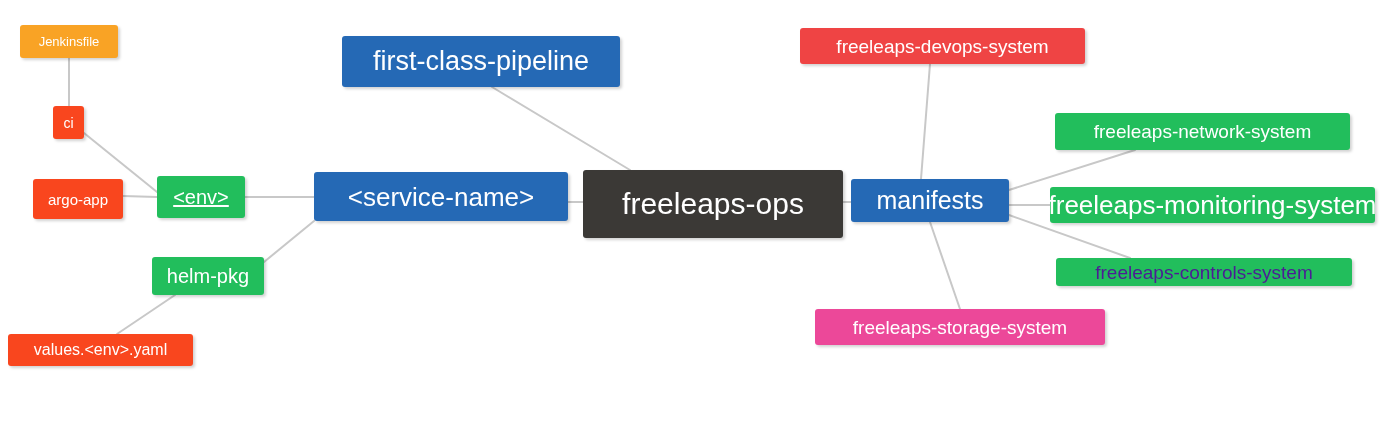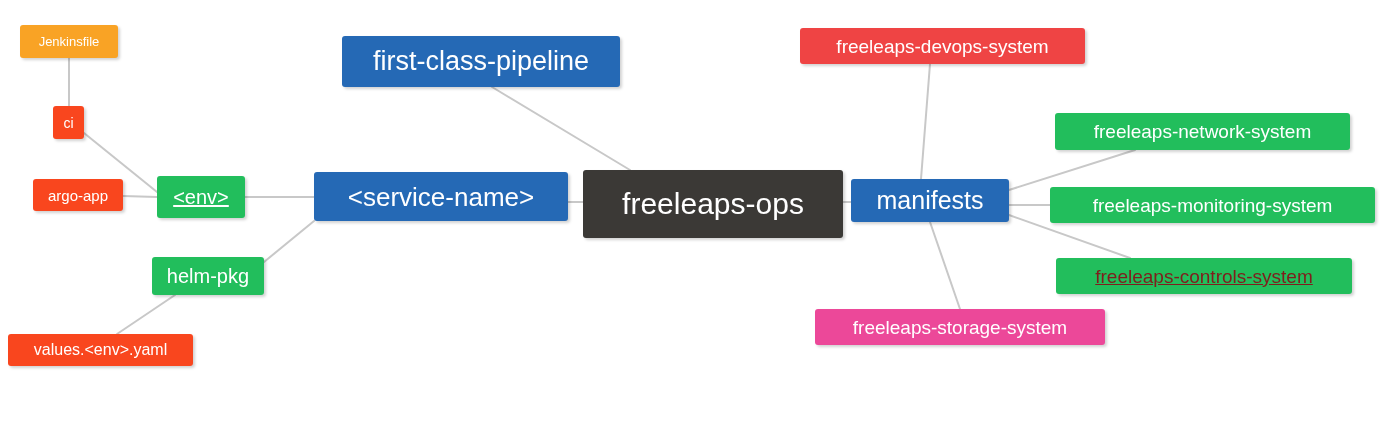--- a/index.html
+++ b/index.html
@@ -61,21 +61,21 @@
       <line x1="1009" y1="215" x2="1130" y2="258" stroke="#c8c8c8" stroke-width="2" stroke-linecap="round"></line>
       <line x1="930" y1="222" x2="960" y2="309" stroke="#c8c8c8" stroke-width="2" stroke-linecap="round"></line>
     </svg>
   <div id="node-layer">
       <div class="node" style="left: 20px; top: 25px; width: 98px; height: 33px; background: rgb(249, 163, 37); color: rgb(255, 255, 255); font-size: 13px;">
         <span class="node-label">Jenkinsfile</span>
       </div>
       <div class="node" style="left: 53px; top: 106px; width: 31px; height: 33px; background: rgb(249, 70, 30); color: rgb(255, 255, 255); font-size: 14px;">
         <span class="node-label">ci</span>
       </div>
-      <div class="node" style="left: 33px; top: 179px; width: 90px; height: 32px; background: rgb(249, 70, 30); color: rgb(255, 255, 255); font-size: 15px;">
+      <div class="node" style="left: 33px; top: 179px; width: 90px; height: 40px; background: rgb(249, 70, 30); color: rgb(255, 255, 255); font-size: 15px;">
         <span class="node-label">argo-app</span>
       </div>
       <div class="node" style="left: 157px; top: 176px; width: 88px; height: 42px; background: rgb(34, 190, 92); color: rgb(255, 255, 255); font-size: 20px; text-decoration: underline;">
         <span class="node-label">&lt;env&gt;</span>
       </div>
       <div class="node" style="left: 152px; top: 257px; width: 112px; height: 38px; background: rgb(34, 190, 92); color: rgb(255, 255, 255); font-size: 20px;">
         <span class="node-label">helm-pkg</span>
       </div>
       <div class="node" style="left: 8px; top: 334px; width: 185px; height: 32px; background: rgb(249, 70, 30); color: #ffffff; font-size: 16px;">
         <span class="node-label">values.&lt;env&gt;.yaml</span>
@@ -91,23 +91,23 @@
       </div>
       <div class="node" style="left: 851px; top: 179px; width: 158px; height: 43px; background: rgb(37, 105, 181); color: rgb(255, 255, 255); font-size: 25px;">
         <span class="node-label">manifests</span>
       </div>
       <div class="node" style="left: 800px; top: 28px; width: 285px; height: 36px; background: #ef4444; color: rgb(255, 255, 255); font-size: 19px;">
         <span class="node-label">freeleaps-devops-system</span>
       </div>
       <div class="node" style="left: 1055px; top: 113px; width: 295px; height: 37px; background: rgb(34, 190, 92); color: rgb(255, 255, 255); font-size: 19px;">
         <span class="node-label">freeleaps-network-system</span>
       </div>
-      <div class="node" style="left: 1050px; top: 187px; width: 325px; height: 36px; background: rgb(34, 190, 92); color: rgb(255, 255, 255); font-size: 19px;">
+      <div class="node" style="left: 1050px; top: 187px; width: 325px; height: 36px; background: rgb(34, 190, 92); color: rgb(255, 255, 255); font-size: 26px;">
         <span class="node-label">freeleaps-monitoring-system</span>
       </div>
-      <div class="node" style="left: 1056px; top: 258px; width: 296px; height: 36px; background: rgb(34, 190, 92); color: #7f1d1d; font-size: 19px; text-decoration: underline;">
+      <div class="node" style="left: 1056px; top: 258px; width: 296px; height: 28px; background: rgb(34, 190, 92); color: #4c1d95; font-size: 19px;">
         <span class="node-label">freeleaps-controls-system</span>
       </div>
       <div class="node" style="left: 815px; top: 309px; width: 290px; height: 36px; background: #ec4899; color: rgb(255, 255, 255); font-size: 19px;">
         <span class="node-label">freeleaps-storage-system</span>
       </div>
     </div>
 </div>
 
 </body></html>

